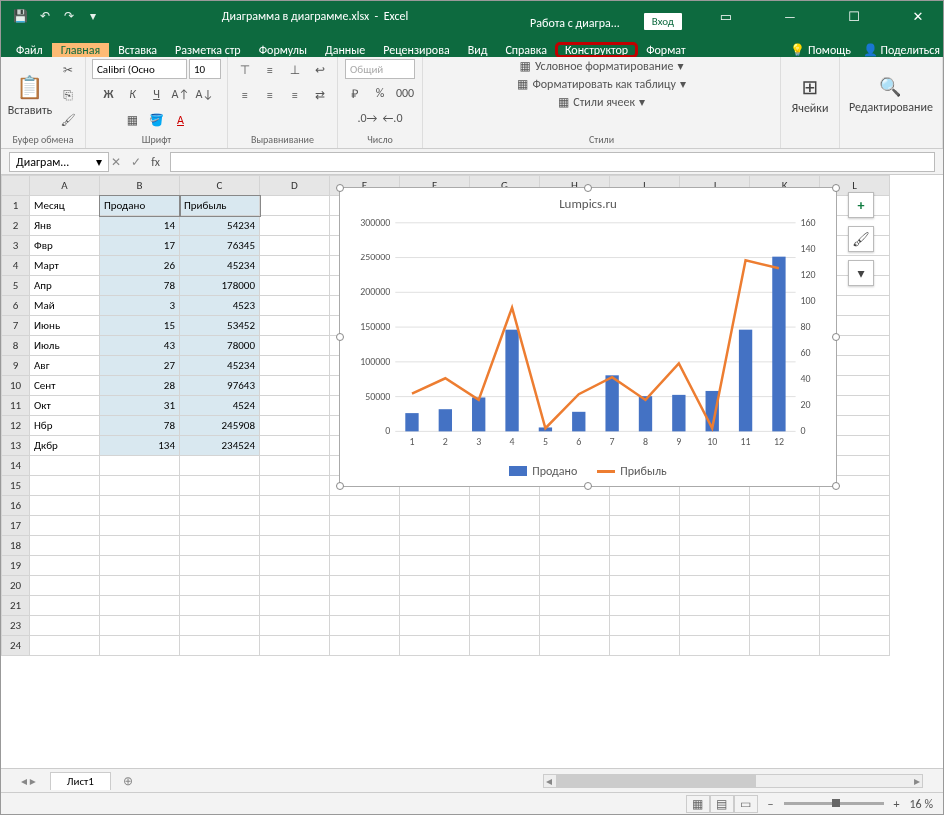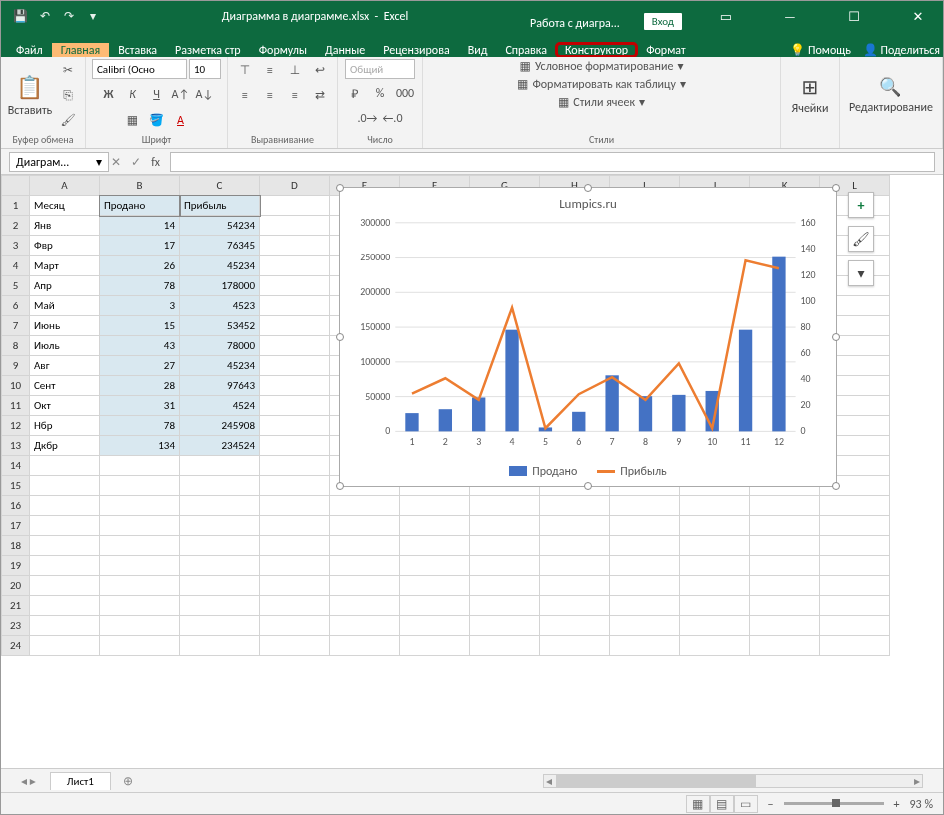--- a/index.html
+++ b/index.html
@@ -682,15 +682,15 @@
 
   <div class="status">
     <div class="view-btns">
       <div class="vbtn">▦</div>
       <div class="vbtn">▤</div>
       <div class="vbtn">▭</div>
     </div>
     <span>−</span>
     <div class="zoom-slider"></div>
     <span>+</span>
-    <span>93 %</span>
+    <span>16 %</span>
   </div>
 </div>
 
 </body></html>

